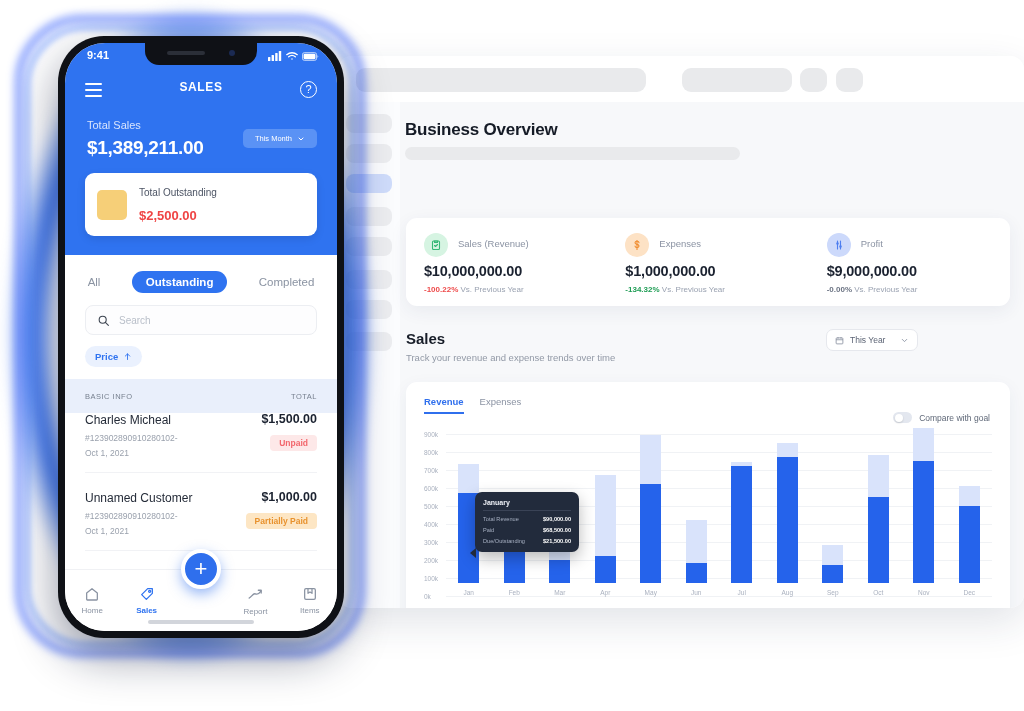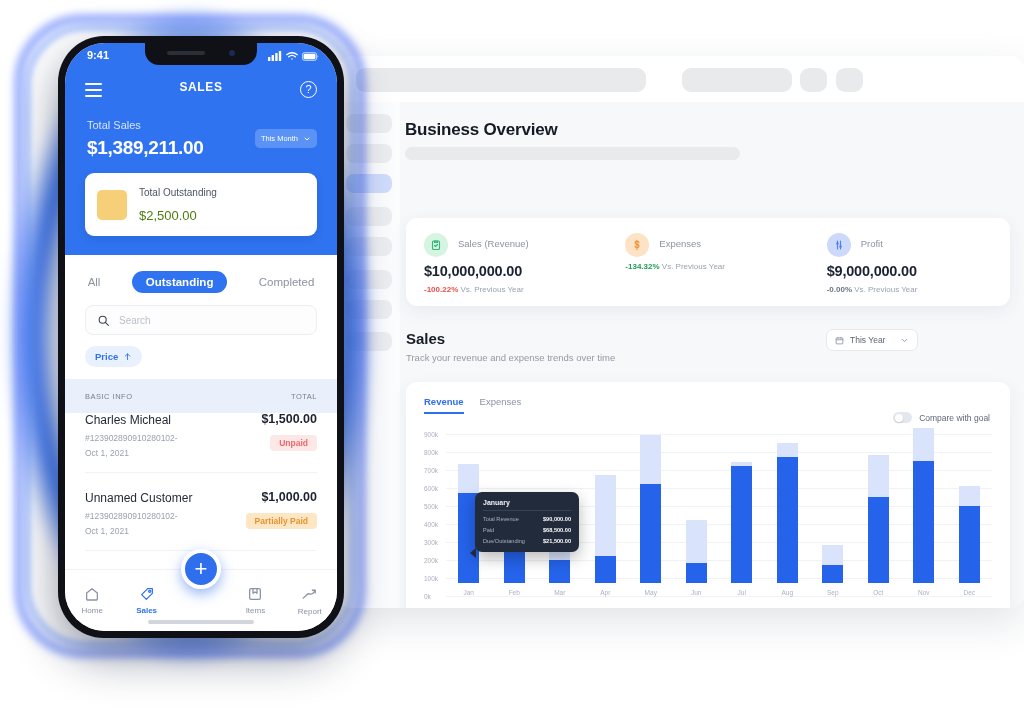--- a/index.html
+++ b/index.html
@@ -145,32 +145,32 @@
   .nb-title { position:absolute; left:50%; transform:translateX(-50%); top:7px;
     color:#fff; font-size:12px; font-weight:bold; letter-spacing:.6px; }
   .hamb { position:absolute; left:20px; top:10px; width:17px; }
   .hamb span { display:block; height:2px; background:#fff; border-radius:1px; margin-bottom:4px; }
   .help { position:absolute; right:20px; top:8px; width:17px; height:17px; border:1.6px solid #fff;
     border-radius:50%; color:#fff; font-size:11px; text-align:center; line-height:14px; }
 
   .ts-label { position:absolute; left:22px; top:76px; color:#d8e4fd; font-size:11px; }
   .ts-value { position:absolute; left:22px; top:94px; color:#fff; font-size:19px; font-weight:bold; letter-spacing:-.3px; }
   .month-pick {
-    position:absolute; right:20px; top:86px; width:62px; height:19px;
+    position:absolute; right:20px; top:86px; width:74px; height:19px;
     background:#5a92f5; border-radius:5px; color:#fff; font-size:7.5px;
     display:flex; align-items:center; justify-content:center; gap:5px;
   }
   .out-card {
     position:absolute; left:20px; right:20px; top:130px; height:63px;
     background:#fff; border-radius:9px; box-shadow:0 3px 9px rgba(0,0,0,.1);
     display:flex; align-items:center; padding:0 12px;
   }
   .out-sq { width:30px; height:30px; border-radius:5px; background:#f6cf78; }
   .out-lbl { margin-left:12px; font-size:10px; color:#4c5464; }
-  .out-val { margin-left:12px; margin-top:10px; font-size:13px; font-weight:normal; color:#4d7c0f; }
+  .out-val { margin-left:12px; margin-top:10px; font-size:13px; font-weight:bold; color:#ef4444; }
 
   .segs { position:absolute; left:0; top:218px; width:100%; height:42px; display:flex;
     align-items:center; justify-content:space-around; }
   .seg { font-size:11.5px; color:#8a93a2; padding:5px 14px; border-radius:14px; }
   .seg.active { background:#2f73f0; color:#fff; font-weight:bold; }
 
   .searchbox {
     position:absolute; left:20px; right:20px; top:262px; height:30px;
     border:1px solid #eceef2; border-radius:8px; background:#fdfdfe;
     display:flex; align-items:center; padding:0 11px; gap:9px;
@@ -258,20 +258,21 @@
         </div>
 
         <div class="stat">
           <div class="stat-icon" style="background:#fde2c5;">
             <svg width="12" height="12" viewBox="0 0 24 24" fill="none" stroke="#f08c2e" stroke-width="2.2" stroke-linecap="round">
               <path d="M12 3v18"></path>
                 <path d="M16 7.5c0-1.9-1.8-3-4-3s-4 1.1-4 3 1.8 2.8 4 3.3 4 1.4 4 3.2-1.8 3-4 3-4-1.1-4-3"></path>
             </svg>
           </div>
           <div class="stat-label">Expenses</div>
+          <div class="stat-value">$1,000,000.00</div>
           <div class="stat-delta">
             <b style="color:#1f9d55">-134.32%</b><span> Vs. Previous Year</span>
           </div>
         </div>
 
         <div class="stat">
           <div class="stat-icon" style="background:#ccd9fb;">
             <svg width="12" height="12" viewBox="0 0 24 24" fill="none" stroke="#4d7ef0" stroke-width="2.2" stroke-linecap="round">
               <path d="M9 4v16"></path>
                 <path d="M15 4v16"></path>
@@ -562,32 +563,32 @@
         </div>
         <div class="tab active">
           <svg width="16" height="16" viewBox="0 0 24 24" fill="none" stroke="#2f73f0" stroke-width="1.9" stroke-linejoin="round">
             <path d="M20 4h-7L4 13l7 7 9-9z"></path>
               <circle cx="16" cy="8" r="1.6"></circle>
           </svg>
           <span>Sales</span>
         </div>
         <div class="tab"></div>
         <div class="tab">
+          <svg width="17" height="17" viewBox="0 0 24 24" fill="none" stroke="#8a93a2" stroke-width="1.9" stroke-linecap="round" stroke-linejoin="round">
+            <path d="M3 17c3-1 5-6 8-6s4 3 9-4"></path>
+              <path d="M16 6h4v4"></path>
+          </svg>
+          <span>Report</span>
+        </div>
+        <div class="tab">
           <svg width="16" height="16" viewBox="0 0 24 24" fill="none" stroke="#8a93a2" stroke-width="1.9" stroke-linejoin="round">
             <rect x="4" y="4" width="16" height="16" rx="2"></rect>
               <path d="M9 4v7l3-2 3 2V4"></path>
           </svg>
           <span>Items</span>
-        </div>
-        <div class="tab">
-          <svg width="17" height="17" viewBox="0 0 24 24" fill="none" stroke="#8a93a2" stroke-width="1.9" stroke-linecap="round" stroke-linejoin="round">
-            <path d="M3 17c3-1 5-6 8-6s4 3 9-4"></path>
-              <path d="M16 6h4v4"></path>
-          </svg>
-          <span>Report</span>
         </div>
       </div>
 
       <div class="fab">+</div>
       <div class="homebar"></div>
     </div>
   </div>
 </div>
 
 </body></html>

